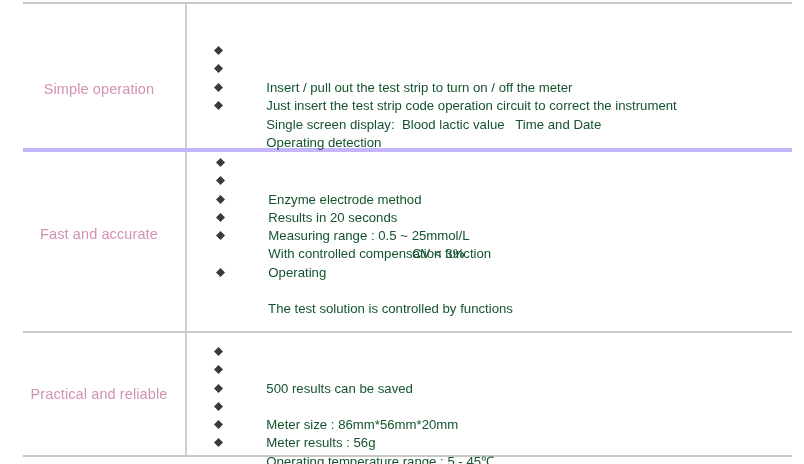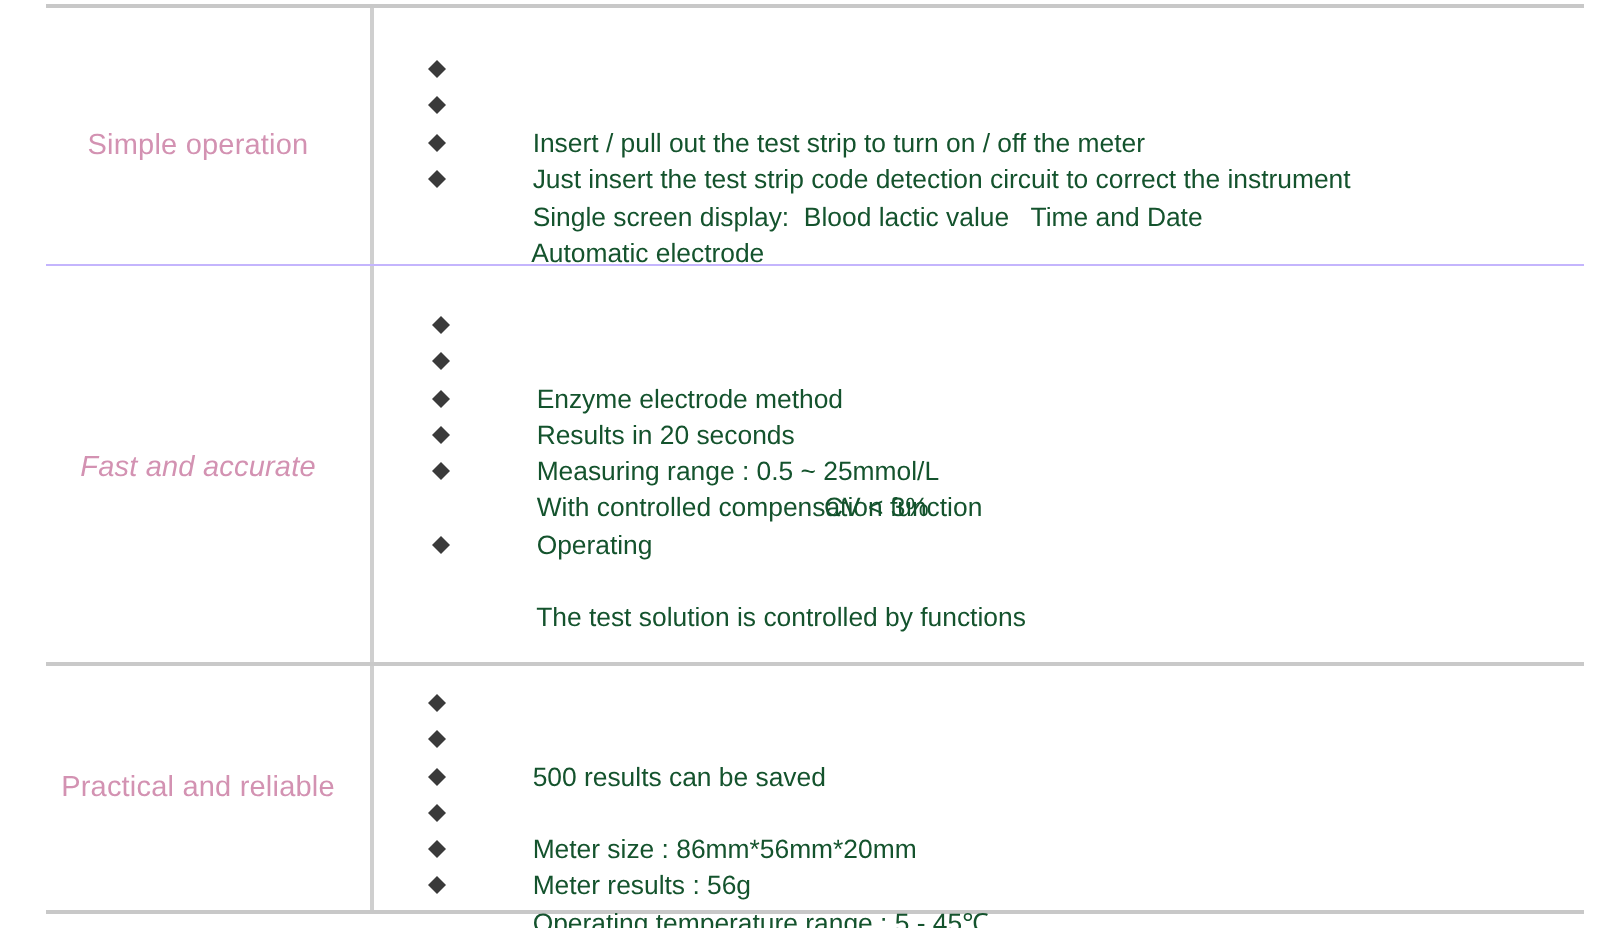--- a/index.html
+++ b/index.html
@@ -31,35 +31,35 @@
       top: 0;
       width: 2px;
       height: 100%;
       background: #cfcfcf;
     }
     .row {
       position: absolute;
       left: 0;
       width: 100%;
     }
-    .row-1 { top: 0; height: 128px; border-bottom: 1px solid #c4b5fd; }
+    .row-1 { top: 16px; height: 128px; border-bottom: 4px solid #c4b5fd; }
     .row-2 { top: 128px; height: 199px; border-bottom: 2px solid #c9c9c9; }
     .row-3 { top: 329px; height: 124px; }
 
     .label {
       position: absolute;
       left: 0;
       width: 152px;
       text-align: center;
       color: #d392b2;
       font-size: 14.5px;
       letter-spacing: 0.1px;
     }
     .row-1 .label { top: 61px; }
-    .row-2 .label { top: 94px; font-style: italic; }
+    .row-2 .label { top: 94px; }
     .row-3 .label { top: 53px; }
 
     .items {
       position: absolute;
       left: 190px;
       margin: 0;
       padding: 0;
       list-style: none;
       font-size: 13.2px;
       color: #14532d;
@@ -109,33 +109,33 @@
       <li class="item">
         <span class="bullet"><svg width="9" height="9" viewBox="0 0 10 10">
               <path d="M5 0 L10 5 L5 10 L0 5 Z" fill="#3a3a3a"></path>
             </svg></span>
         <span>Insert / pull out the test strip to turn on / off the meter</span>
       </li>
       <li class="item">
         <span class="bullet"><svg width="9" height="9" viewBox="0 0 10 10">
               <path d="M5 0 L10 5 L5 10 L0 5 Z" fill="#3a3a3a"></path>
             </svg></span>
-        <span>Just insert the test strip code detection circuit to correct the instrument</span>
+        <span>Just insert the test strip code operation circuit to correct the instrument</span>
       </li>
       <li class="item">
         <span class="bullet"><svg width="9" height="9" viewBox="0 0 10 10">
               <path d="M5 0 L10 5 L5 10 L0 5 Z" fill="#3a3a3a"></path>
             </svg></span>
         <span>Single screen display:  Blood lactic value   Time and Date</span>
       </li>
       <li class="item">
         <span class="bullet"><svg width="9" height="9" viewBox="0 0 10 10">
               <path d="M5 0 L10 5 L5 10 L0 5 Z" fill="#3a3a3a"></path>
             </svg></span>
-        <span>Automatic electrode</span>
+        <span>Operating detection</span>
       </li>
     </ul>
   </div>
 
   <div class="row row-2">
     <div class="label">Fast and accurate</div>
     <ul class="items">
       <li class="item">
         <span class="bullet"><svg width="9" height="9" viewBox="0 0 10 10">
               <path d="M5 0 L10 5 L5 10 L0 5 Z" fill="#3a3a3a"></path>

